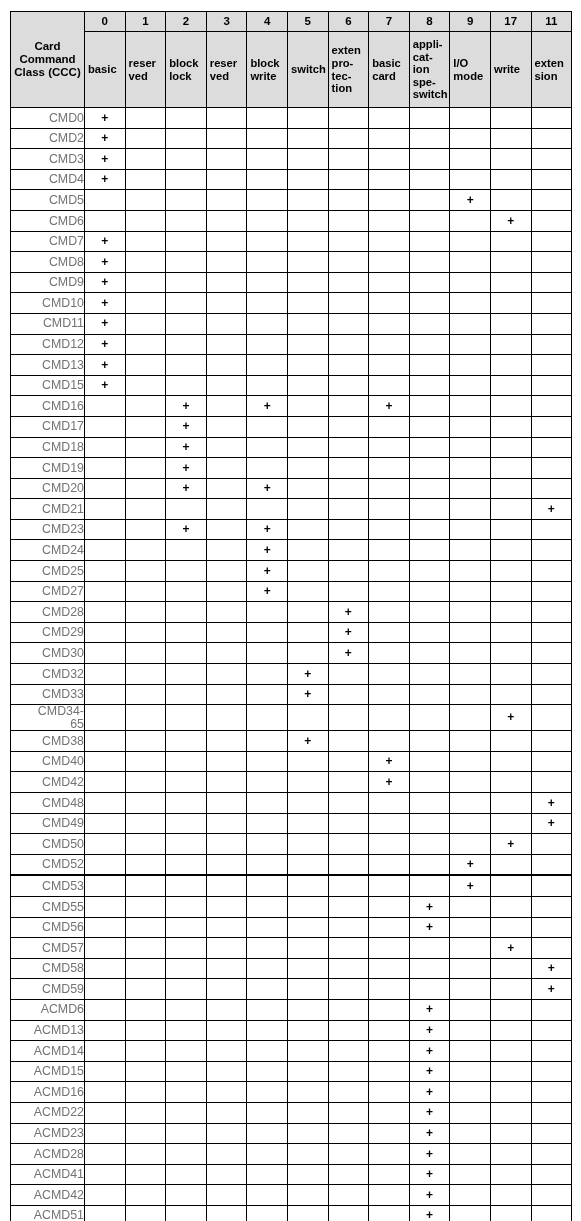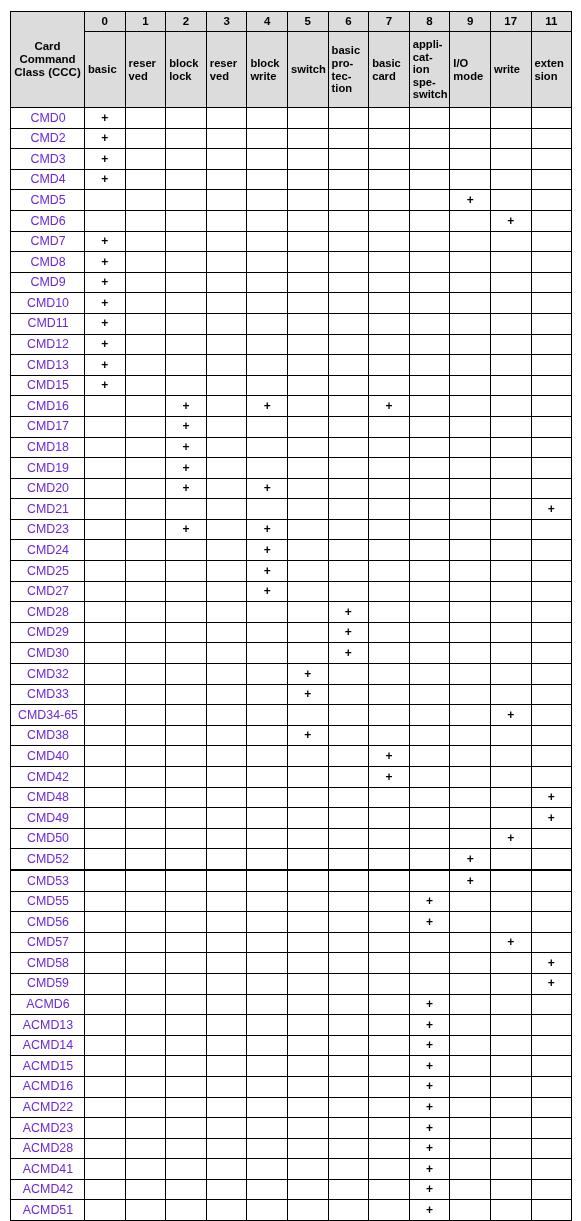--- a/index.html
+++ b/index.html
@@ -70,25 +70,25 @@
     padding-right: 1px;
     word-break: break-word;
     hyphens: none;
   }
   tbody td {
     height: 19.6px;
     font-weight: normal;
     font-size: 12.2px;
   }
   tbody td.rowlabel {
-    text-align: center;
-    padding-left: 1px;
+    text-align: right;
+    padding-left: 14px;
     font-weight: normal;
     font-size: 12.4px;
-    color: #6d28d9;
+    color: #737373;
   }
   tbody td.mark {
     font-weight: bold;
     font-size: 12px;
     color: #000;
   }
   tbody tr.thickbelow td {
     border-bottom: 2.2px solid #000;
     margin-top: 10px;
   }
@@ -130,21 +130,21 @@
           <th>17</th>
           <th>11</th>
         </tr>
       <tr class="namerow">
           <th>basic</th>
           <th>reser ved</th>
           <th>block lock</th>
           <th>reser ved</th>
           <th>block write</th>
           <th>switch</th>
-          <th>basic pro- tec- tion</th>
+          <th>exten pro- tec- tion</th>
           <th>basic card</th>
           <th>appli- cat- ion spe- switch</th>
           <th>I/O mode</th>
           <th>write</th>
           <th>exten sion</th>
         </tr>
     </thead>
     <tbody>
         <tr>
           <td class="rowlabel">CMD0</td>

